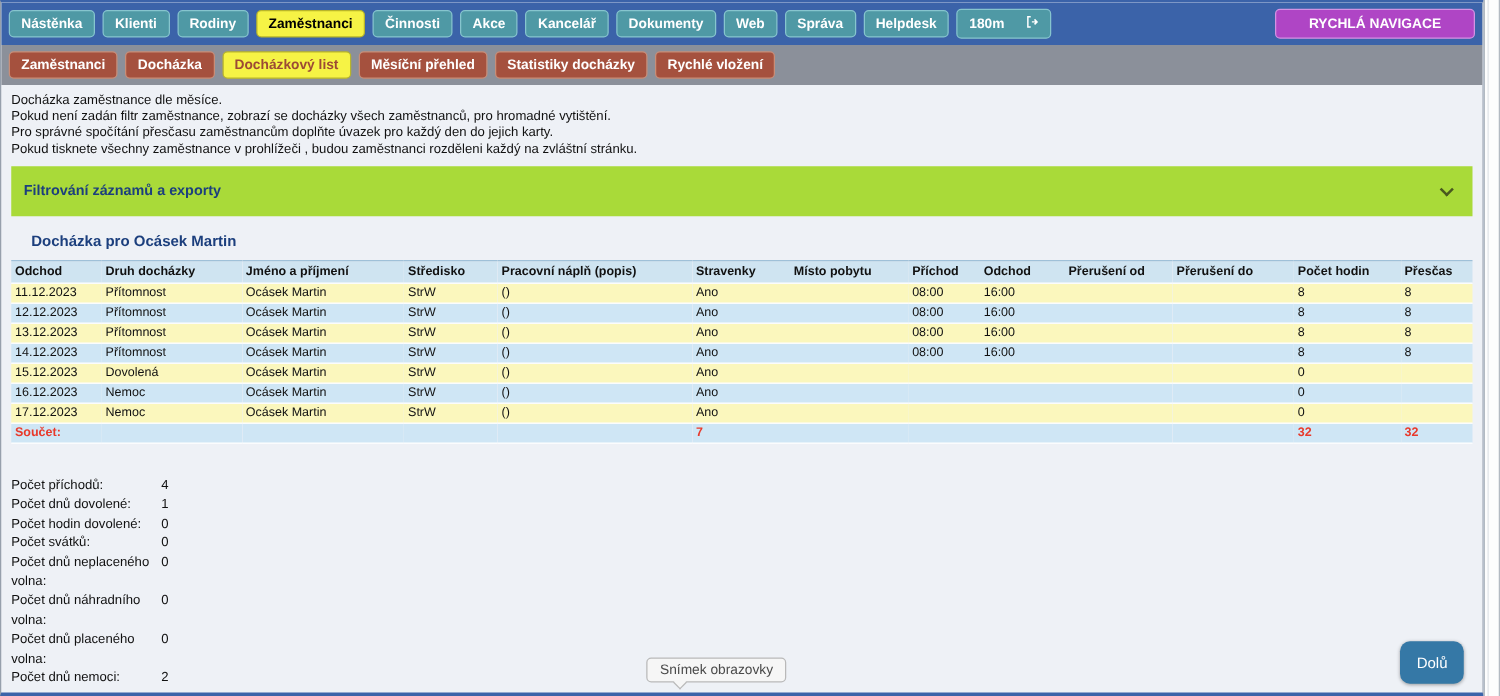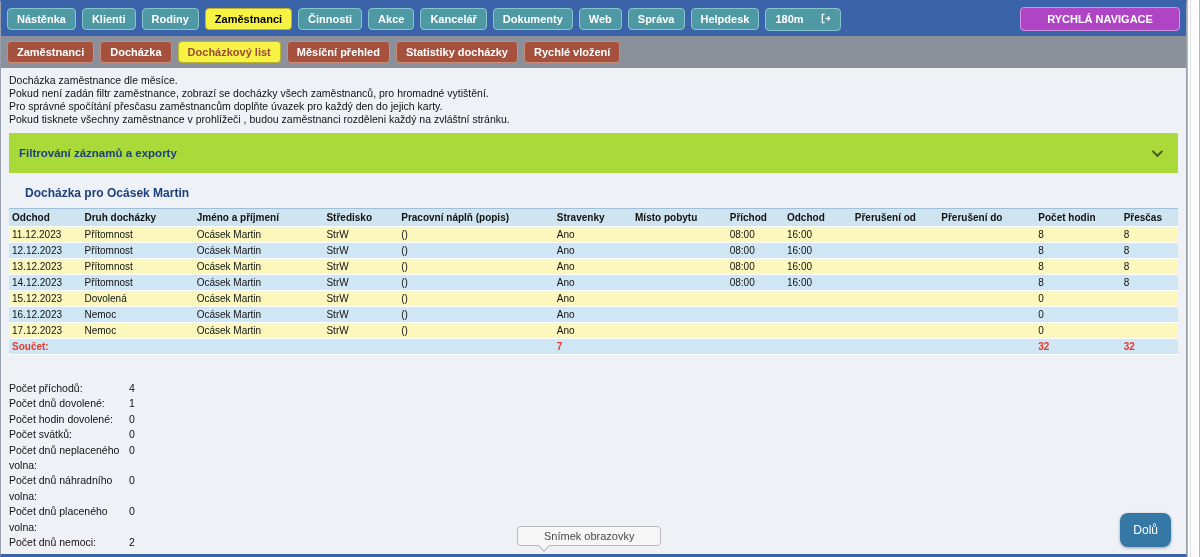--- a/index.html
+++ b/index.html
@@ -52,21 +52,21 @@
   tr.sum{background:#cfe6f5;color:#e8392b;font-weight:bold}
 
   .stats{margin:26px 8px 0;font-size:10.5px;line-height:15.4px;color:#111}
   .srow{display:flex}
   .lbl{width:120px;flex:0 0 120px}
 
   .dolu{position:absolute;right:15px;bottom:7px;background:#3578a6;color:#fff;
     font-family:"Liberation Sans",sans-serif;font-size:12px;padding:10px 13px;border:none;
     border-radius:8px;cursor:pointer;box-shadow:0 1px 3px rgba(0,0,0,.35)}
   .tooltip{position:absolute;left:516px;bottom:8px;background:#f6f6f6;
-    border:1px solid #b9b9b9;border-radius:4px;color:#4a4a4a;font-size:11px;padding:3px 26px}
+    border:1px solid #b9b9b9;border-radius:4px;color:#4a4a4a;font-size:11px;padding:3px 10px}
   .tooltip:after{content:"";position:absolute;left:22px;bottom:-4.5px;width:7px;height:7px;
     background:#f6f6f6;border-right:1px solid #b9b9b9;border-bottom:1px solid #b9b9b9;
     transform:rotate(45deg)}
 </style>
 </head>
 <body>
 
 <div class="page">
   <div class="main">
 

